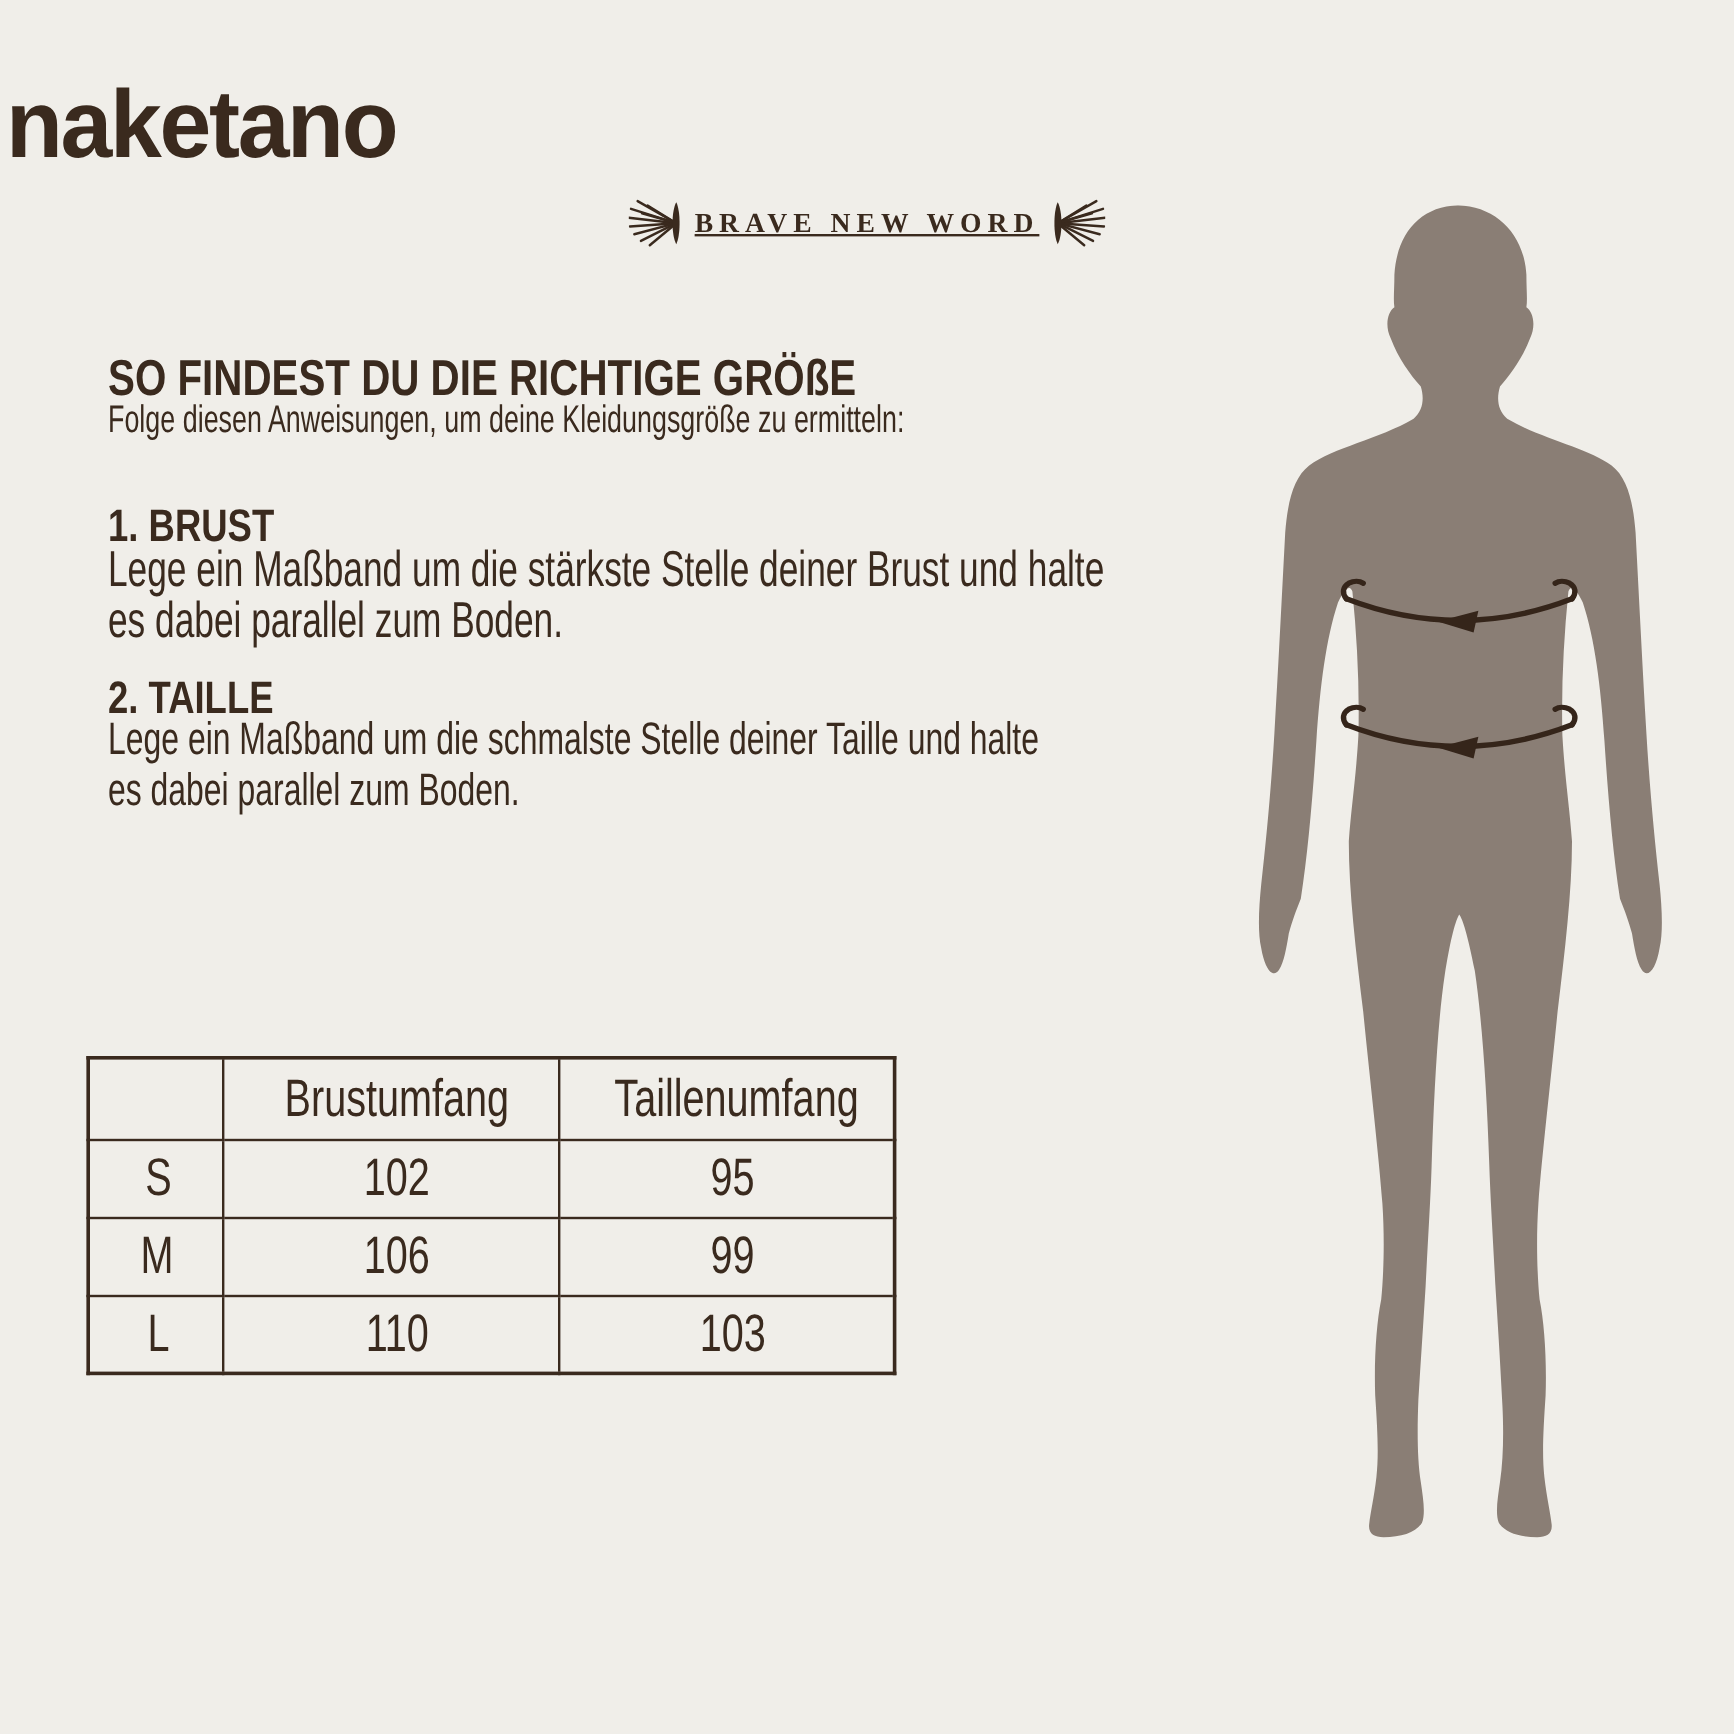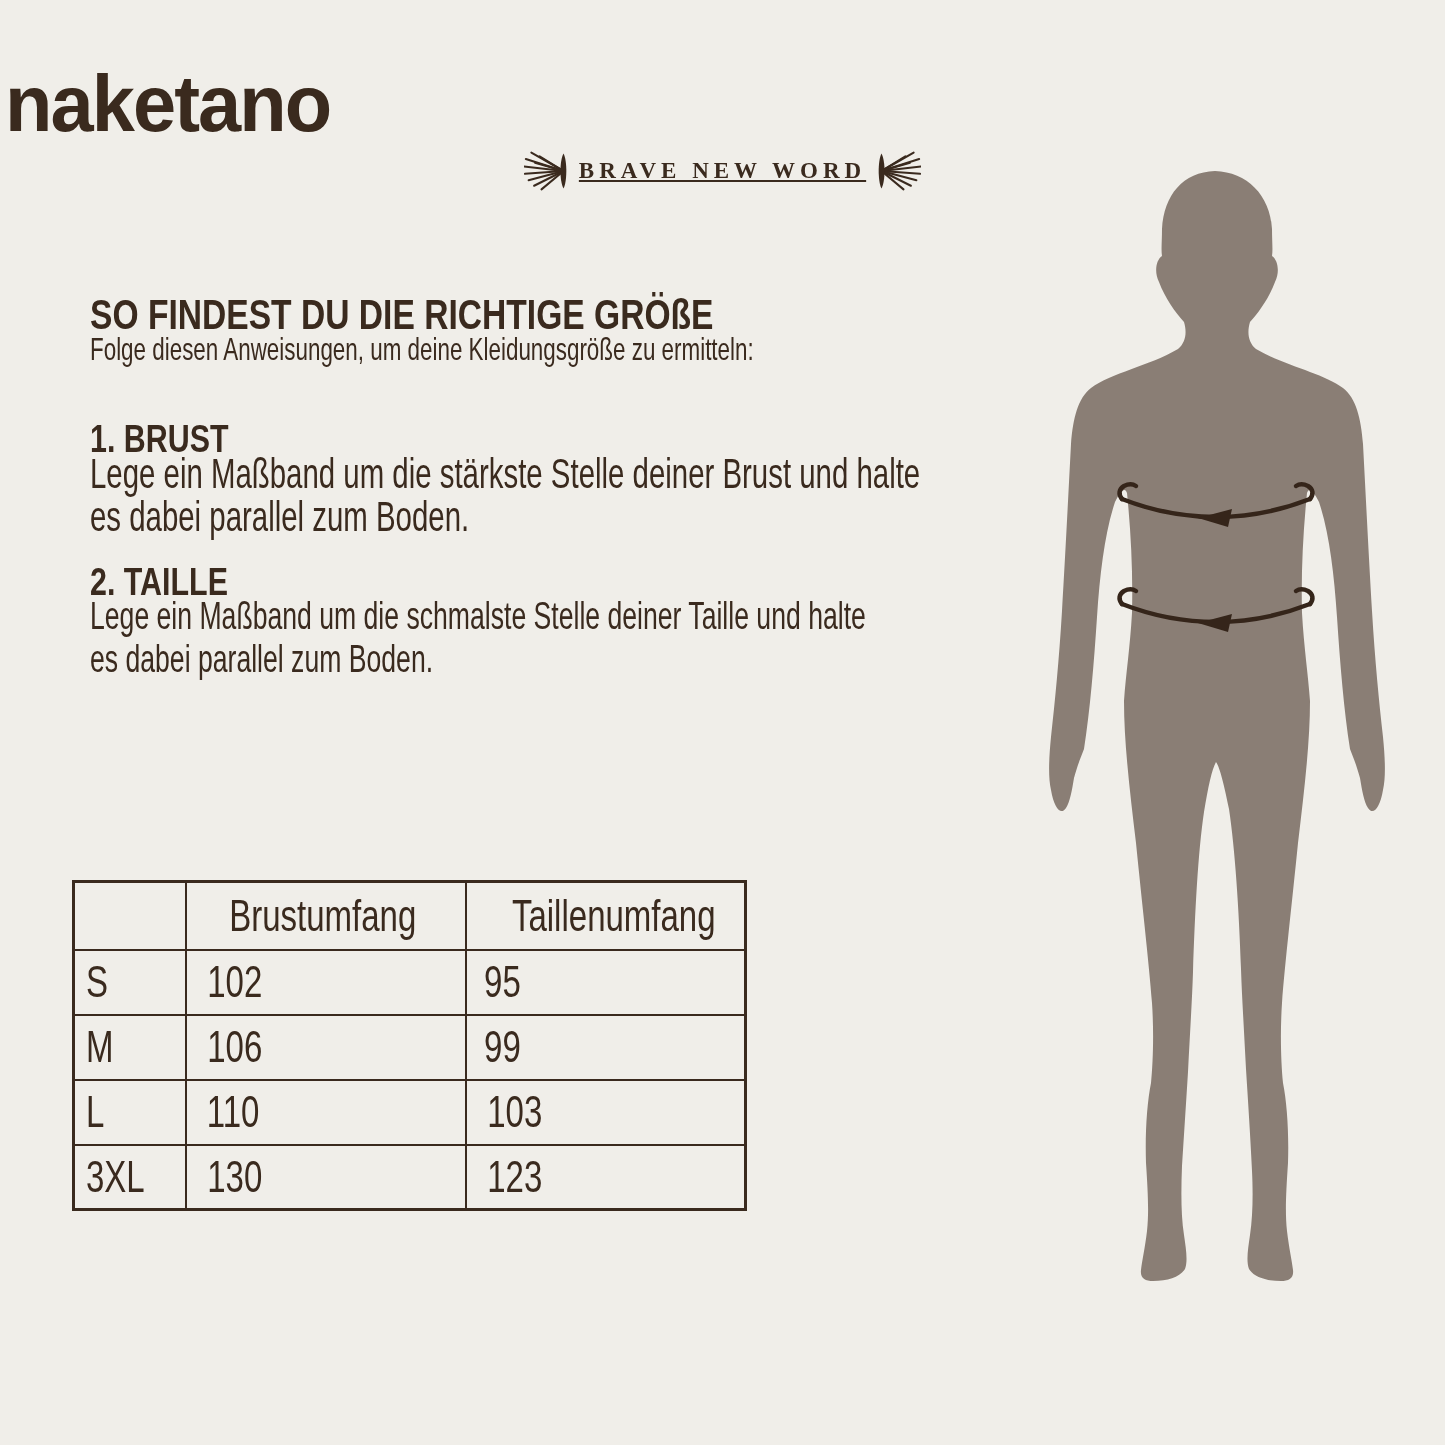--- a/index.html
+++ b/index.html
@@ -13,21 +13,21 @@
   }
   
   .logo { position:absolute; top:64px; left:0; width:100%; text-align:left;text-decoration:underline; }
   .brand {
     display:inline-block;
     font-size:80px; font-weight:bold; letter-spacing:-2px; line-height:1;
     transform:scaleX(0.97); transform-origin:center;
     color:#3a2a1e;
   }
   .tagline-row {
-    margin-top:6px;
+    margin-top:21px;
     display:flex; justify-content:center; align-items:center; gap:9px;
   }
   .tagline {
     font-family:"Liberation Serif", serif;
     font-size:23px; font-weight:bold; letter-spacing:5px;
     color:#3a2a1e; white-space:nowrap;
   }
   .wing { width:46px; height:42px; }
   
   .abs { position:absolute; white-space:nowrap; }
@@ -41,21 +41,21 @@
   .step2-para   { left:90px; top:595px; font-size:38px; }
   .para-lines span { display:block; line-height:43px; }
   
   table.sizes {
     position:absolute; left:72px; top:880px;
     width:672px; border-collapse:collapse; table-layout:fixed;
     border:3px solid #3a2a1e;
   }
   table.sizes td {
     border:2px solid #3a2a1e;
-    text-align:left; vertical-align:middle;
+    text-align:center; vertical-align:middle;
     font-size:44px; color:#3a2a1e;
     overflow:hidden;
     padding-left:11px;
   }
   table.sizes tr.hdr td { height:68px; }
   table.sizes tr.row td { height:65px; }
   td.size-label { text-align:left; padding-left:18px; }
   .tcond  { display:inline-block; transform:scaleX(0.75); transform-origin:center; }
   .tcond-l{ display:inline-block; transform:scaleX(0.75); transform-origin:0 50%; }
   
@@ -147,25 +147,20 @@
   </tr>
   <tr class="row">
     <td class="size-label"><span class="tcond-l">M</span></td>
     <td><span class="tcond">106</span></td>
     <td><span class="tcond">99</span></td>
   </tr>
   <tr class="row">
     <td class="size-label"><span class="tcond-l">L</span></td>
     <td><span class="tcond">110</span></td>
     <td><span class="tcond">103</span></td>
-  </tr>
-  <tr class="row">
-    <td class="size-label"><span class="tcond-l">3XL</span></td>
-    <td><span class="tcond">130</span></td>
-    <td><span class="tcond">123</span></td>
   </tr>
 </tbody>
   </table>
 
 <svg class="figure-svg" viewBox="-6 0 341 1112">
   <path fill="#8a7e75" d="
     M163,0
     C195,1 218,24 220,58
     C220,70 221,79 220,85
     C226,89 228,101 223,111

